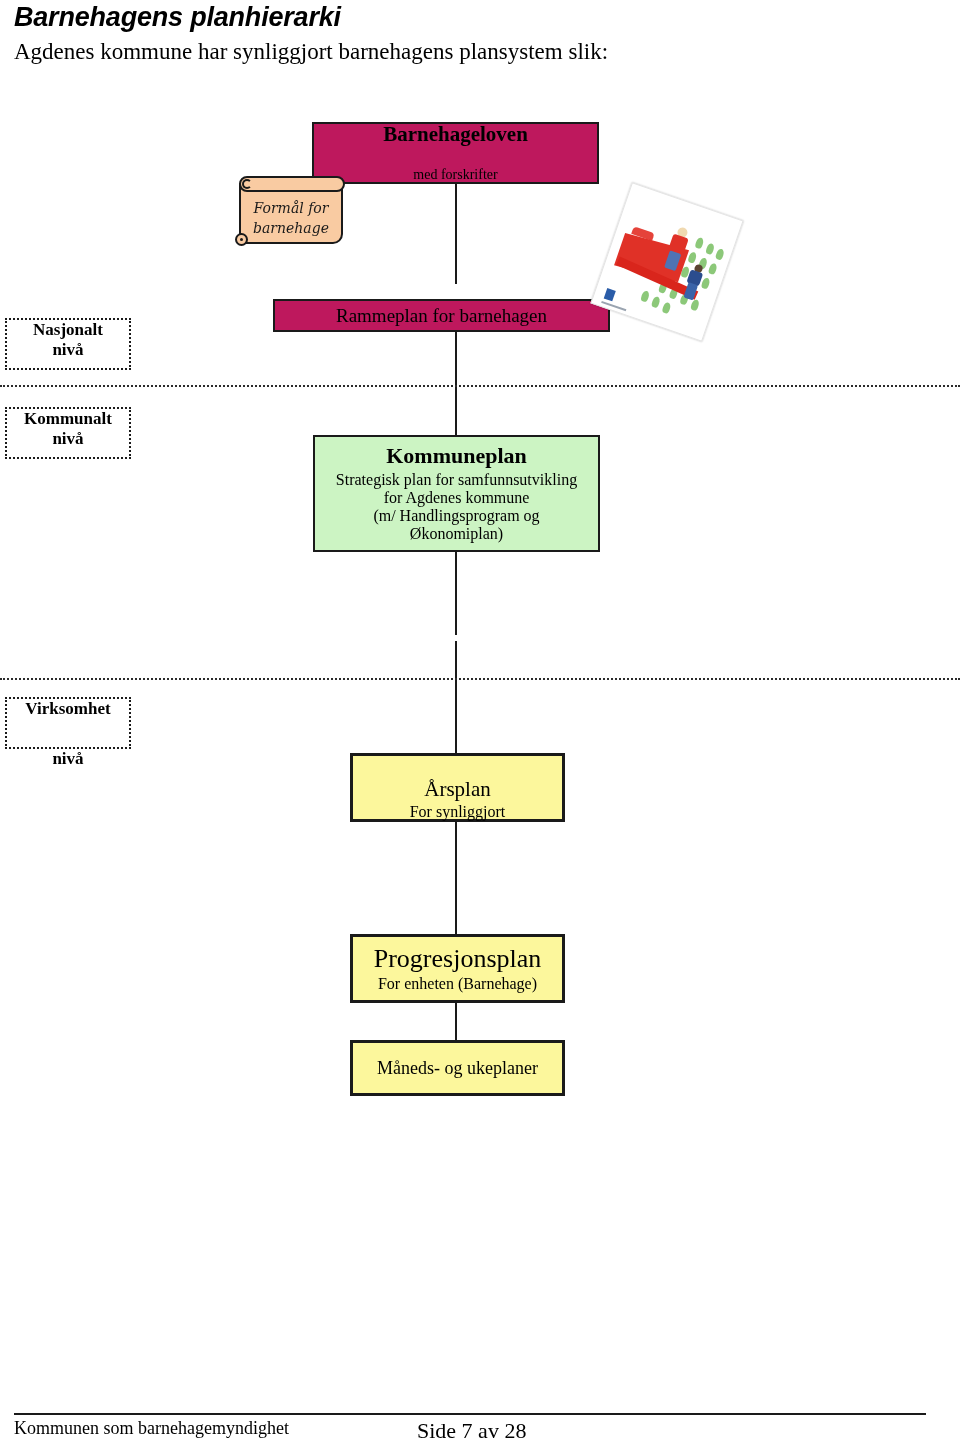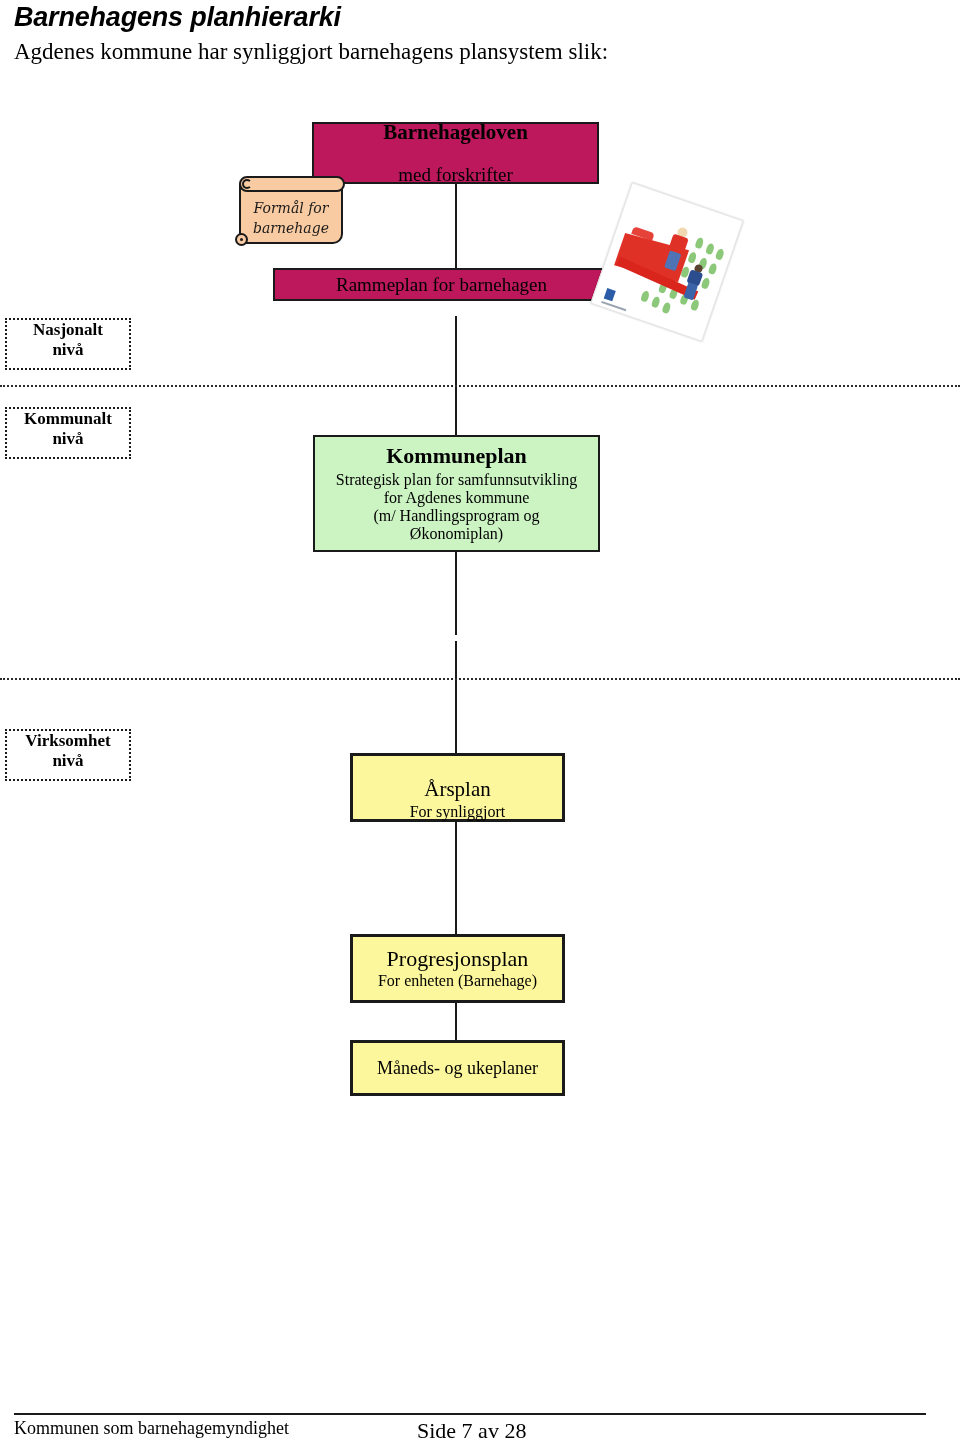--- a/index.html
+++ b/index.html
@@ -330,42 +330,42 @@
 <div class="level-label" style="left:5px; top:318px; width:126px; height:52px;">
   <span class="t1">Nasjonalt</span>
   <span class="t2">nivå</span>
 </div>
 
 <div class="level-label" style="left:5px; top:407px; width:126px; height:52px;">
   <span class="t1">Kommunalt</span>
   <span class="t2">nivå</span>
 </div>
 
-<div class="level-label" style="left:5px; top:729px; width:126px; height:52px;">
+<div class="level-label" style="left:5px; top:697px; width:126px; height:52px;gap:30px;">
   <span class="t1">Virksomhet</span>
   <span class="t2">nivå</span>
 </div>
 
 <div class="node peach" style="left:312px; top:122px; width:287px; height:62px;">
   <span class="t1" style="font-weight:bold; font-size:21px;">Barnehageloven</span>
-  <span class="t2" style="font-size:19px; margin-top:20px;">med forskrifter</span>
+  <span class="t2" style="font-size:14px; margin-top:20px;">med forskrifter</span>
 </div>
 
 <div id="scroll-shape">
   <div class="sheet"></div>
   <div class="curl-top"></div>
   <div class="knob-tl"></div>
   <div class="knob-bl"></div>
   <div id="scroll-text">
     <span>Formål for</span>
     <span>barnehage</span>
   </div>
 </div>
 
-<div class="node peach" style="left:273px; top:268px; width:337px; height:33px;">
+<div class="node peach" style="left:273px; top:299px; width:337px; height:33px;">
   <span class="t1" style="font-size:19px;">Rammeplan for barnehagen</span>
 </div>
 
 <div id="booklet">
   <div class="cover"></div>
   <div class="plants">
     <div class="plant" style="left:80px; top:30px;"></div>
     <div class="plant" style="left:92px; top:32px;"></div>
     <div class="plant" style="left:103px; top:34px;"></div>
     <div class="plant" style="left:78px; top:46px;"></div>
@@ -406,21 +406,21 @@
   <span class="t4" style="font-size:16px;">(m/ Handlingsprogram og</span>
   <span class="t4" style="font-size:16px;">Økonomiplan)</span>
 </div>
 
 <div class="node yellow" style="left:350px; top:753px; width:215px; height:69px;">
   <span class="t1" style="font-size:21px;margin-top:24px;">Årsplan</span>
   <span class="t2" style="font-size:16px; margin-top:1px;">For synliggjort</span>
 </div>
 
 <div class="node yellow" style="left:350px; top:934px; width:215px; height:69px;">
-  <span class="t1" style="font-size:22px;">Progresjonsplan</span>
+  <span class="t1" style="font-size:26px;">Progresjonsplan</span>
   <span class="t2" style="font-size:16px; margin-top:1px;">For enheten (Barnehage)</span>
 </div>
 
 <div class="node yellow" style="left:350px; top:1040px; width:215px; height:56px;">
   <span class="t1" style="font-size:18px;">Måneds- og ukeplaner</span>
 </div>
 
 <div id="footer-rule"></div>
 <div id="footer-left">Kommunen som barnehagemyndighet</div>
 <div id="footer-page">Side 7 av 28</div>

